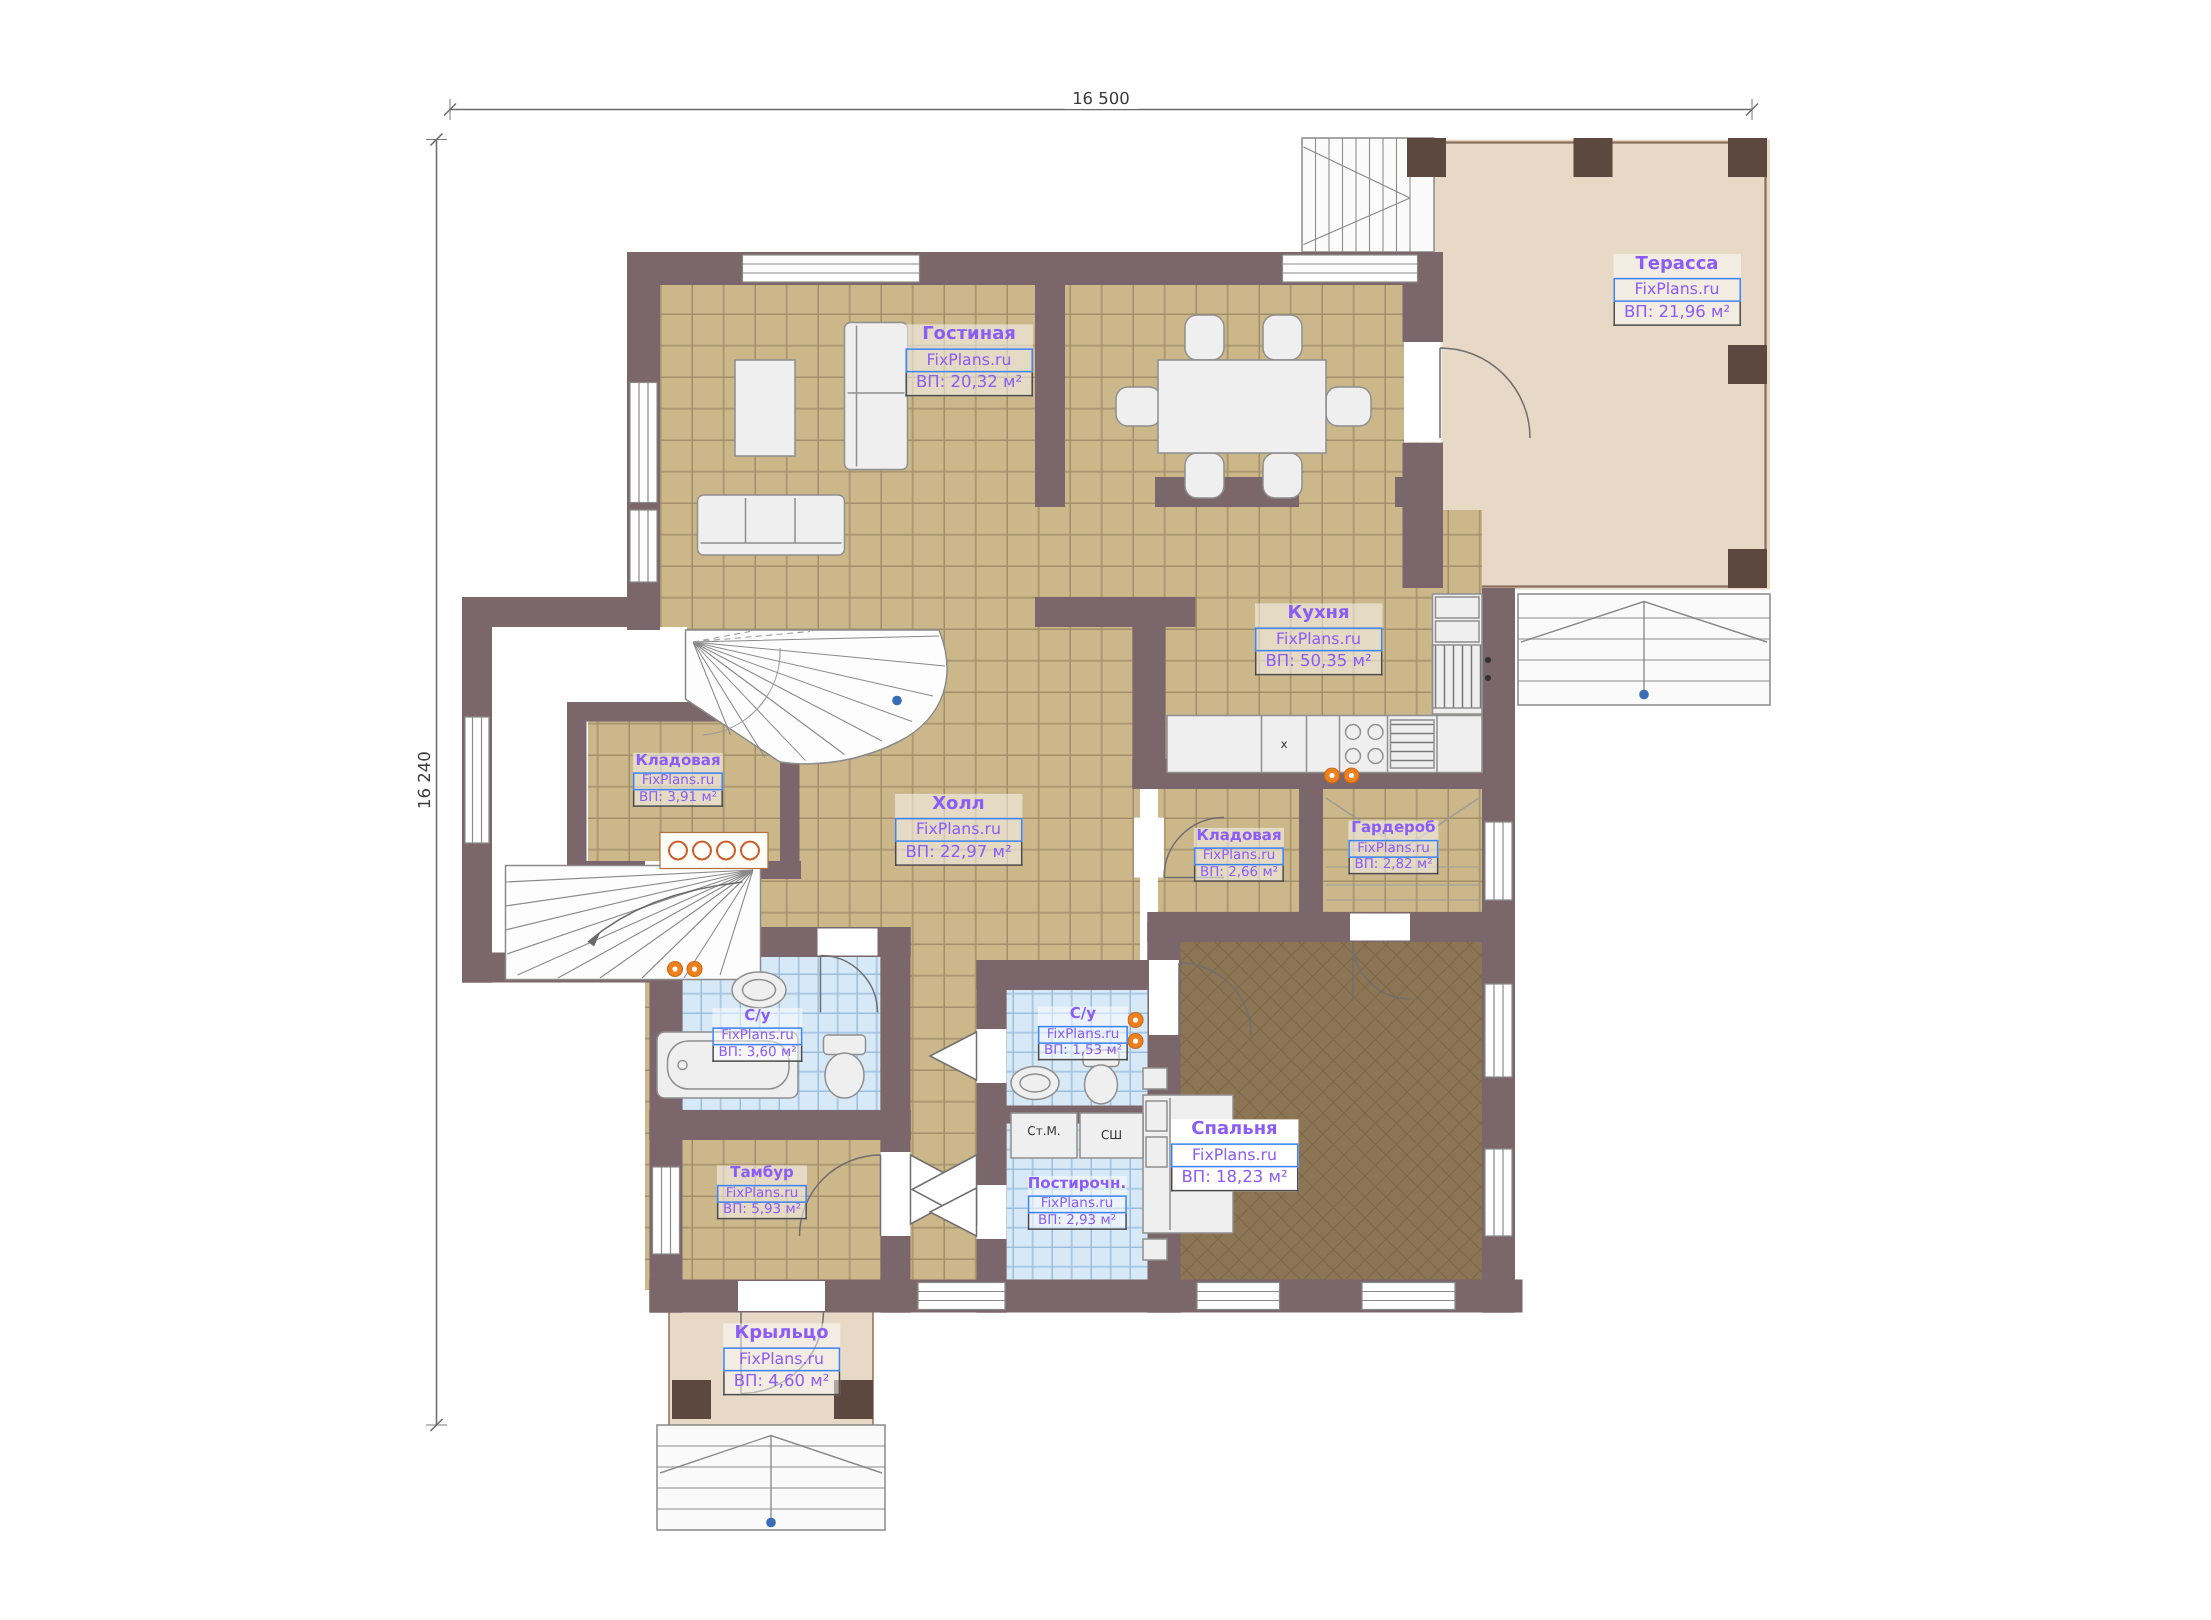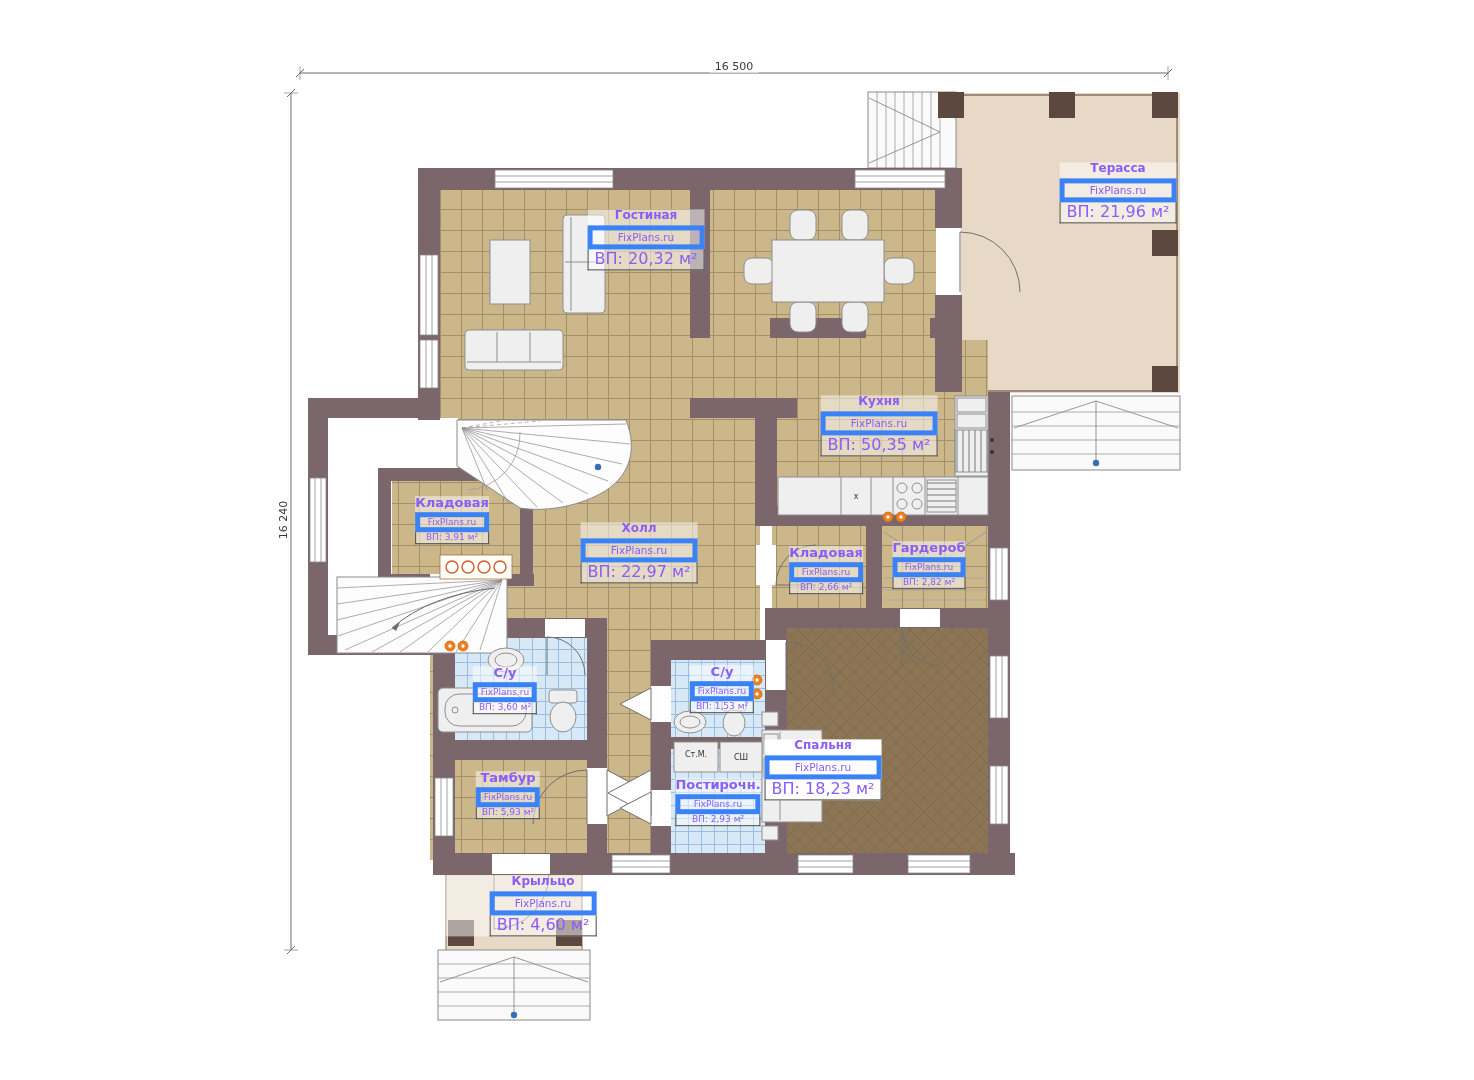--- a/index.html
+++ b/index.html
@@ -2,23 +2,23 @@
 <html><head>
 <meta charset="utf-8">
 <style>
   html,body{margin:0;padding:0;background:#ffffff;}
   #stage{position:relative;width:1474px;height:1080px;background:#ffffff;overflow:hidden;
          font-family:"DejaVu Sans","Liberation Sans",sans-serif;border-radius:15px;}
   #planSvg{position:absolute;left:0;top:0;}
   .room-label{position:absolute;transform:translate(-50%,-50%);text-align:center;color:#8b5cf6;
               background:rgba(255,255,255,0.5);line-height:1.15;z-index:5;}
   .room-label .rname{font-weight:bold;font-size:12px;margin-bottom:2px;white-space:nowrap;}
-  .room-label .wm{border:5px solid #3b82f6;font-size:10.5px;padding:1px 6px;white-space:nowrap;}
-  .room-label .ar{border:1px solid #4a4a4a;border-top:none;font-size:16px;padding:1px 6px;white-space:nowrap;}
-  .room-label.sm .rname{font-size:13px;margin-bottom:1px;}
+  .room-label .wm{border:1px solid #3b82f6;font-size:10.5px;padding:1px 6px;white-space:nowrap;}
+  .room-label .ar{border:1px solid #4a4a4a;border-top:none;font-size:11px;padding:1px 6px;white-space:nowrap;}
+  .room-label.sm .rname{font-size:10px;margin-bottom:1px;}
   .room-label.sm .wm,.room-label.sm .ar{font-size:9px;padding:0 3px;}
   .room-label.bg-white{background:#ffffff;}
   .dim-label{position:absolute;transform:translate(-50%,-50%);font-size:11px;color:#3a3a3a;
              background:#ffffff;padding:0 5px;z-index:4;white-space:nowrap;}
   .dim-label.vert{transform:translate(-50%,-50%) rotate(-90deg);}
   .mini-label{position:absolute;transform:translate(-50%,-50%);font-size:8px;color:#333;z-index:5;white-space:nowrap;}
 </style>
 </head>
 <body>
 
@@ -393,21 +393,21 @@
 <div class="room-label sm" style="left:508px;top:795px;">
   <div class="rname">Тамбур</div>
   <div class="wm">FixPlans.ru</div>
   <div class="ar">ВП: 5,93 м²</div>
 </div>
 <div class="room-label sm" style="left:718px;top:802px;">
   <div class="rname">Постирочн.</div>
   <div class="wm">FixPlans.ru</div>
   <div class="ar">ВП: 2,93 м²</div>
 </div>
-<div class="room-label" style="left:521px;top:906px;padding-left:44px;">
+<div class="room-label" style="left:521px;top:906px;">
   <div class="rname">Крыльцо</div>
   <div class="wm">FixPlans.ru</div>
   <div class="ar">ВП: 4,60 м²</div>
 </div>
 
 <div class="mini-label" style="left:696px;top:754px;">Ст.М.</div>
 <div class="mini-label" style="left:741px;top:757px;">СШ</div>
 <div class="mini-label" style="left:856px;top:496px;">x</div>
 
 </div>

